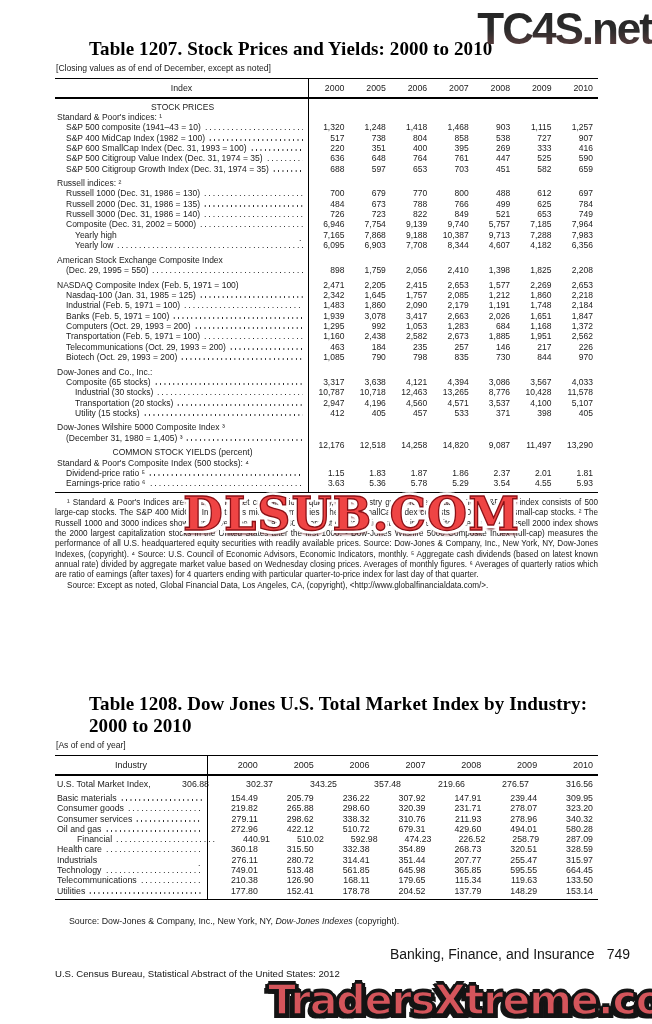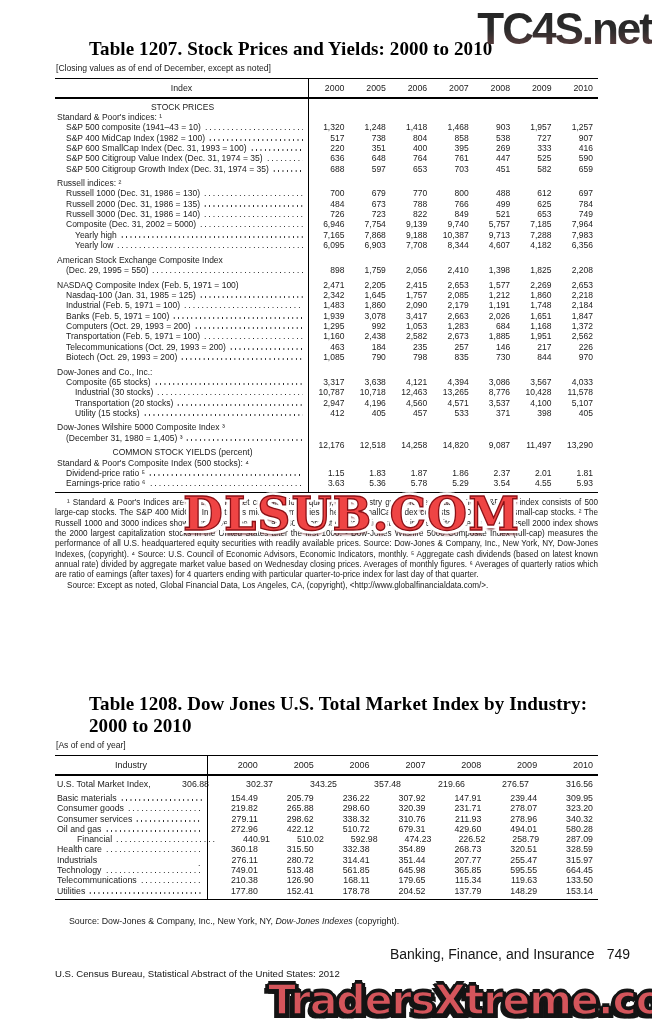--- a/index.html
+++ b/index.html
@@ -100,21 +100,21 @@
           <div class="tr">
             <div class="stubcell" style="padding-left: 11px;">
               <span class="lbl">S&amp;P 500 composite (1941–43 = 10)</span>
               <span class="leader"></span>
             </div>
             <span class="num">1,320</span>
             <span class="num">1,248</span>
             <span class="num">1,418</span>
             <span class="num">1,468</span>
             <span class="num">903</span>
-            <span class="num">1,957</span>
+            <span class="num">1,115</span>
             <span class="num">1,257</span>
           </div>
           <div class="tr">
             <div class="stubcell" style="padding-left: 11px;">
               <span class="lbl">S&amp;P 400 MidCap Index (1982 = 100)</span>
               <span class="leader"></span>
             </div>
             <span class="num">517</span>
             <span class="num">738</span>
             <span class="num">804</span>
@@ -213,21 +213,21 @@
             </div>
             <span class="num">6,946</span>
             <span class="num">7,754</span>
             <span class="num">9,139</span>
             <span class="num">9,740</span>
             <span class="num">5,757</span>
             <span class="num">7,185</span>
             <span class="num">7,964</span>
           </div>
           <div class="tr">
-            <div class="stubcell" style="padding-left: 20px;">
+            <div class="stubcell" style="padding-left: 20px; flex-direction: column;">
               <span class="lbl">Yearly high</span>
               <span class="leader"></span>
             </div>
             <span class="num">7,165</span>
             <span class="num">7,868</span>
             <span class="num">9,188</span>
             <span class="num">10,387</span>
             <span class="num">9,713</span>
             <span class="num">7,288</span>
             <span class="num">7,983</span>

